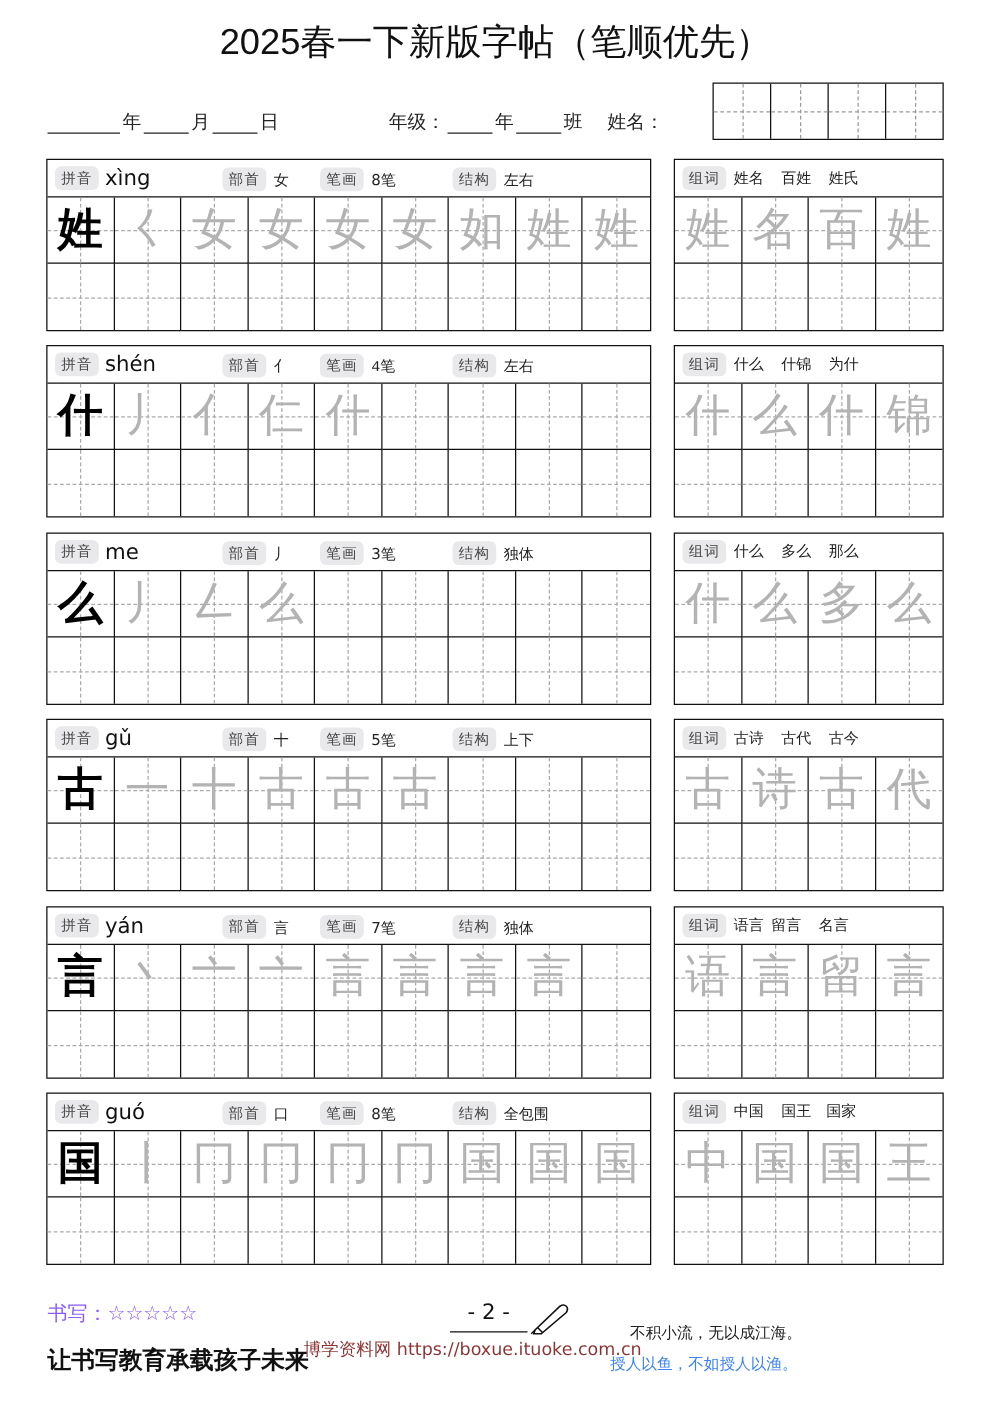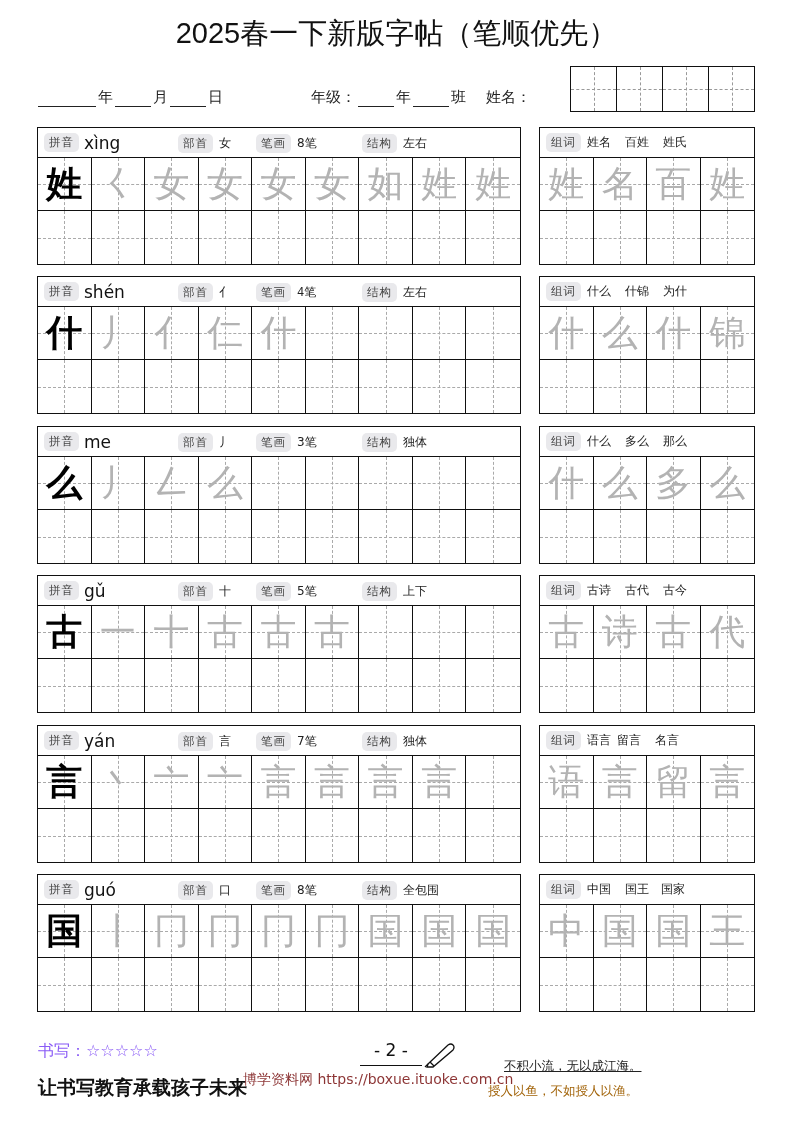--- a/index.html
+++ b/index.html
@@ -34,21 +34,21 @@
   .block .head {
     height: 30px; border-bottom: 1.3px solid #111; display: flex; align-items: center;
     padding-left: 6px; font-size: 12px; white-space: nowrap; position: relative;
   }
   .tag {
     background: #e9e9ec; border-radius: 5px; padding: 2px 5px; font-size: 11.5px; color: #444;
     font-family: "DejaVu Serif", serif; letter-spacing: 1px;
   }
   .pinyin { font-size: 17px; margin-left: 5px; color: #111; font-family: "DejaVu Sans", sans-serif; }
   .val { font-size: 12px; margin-left: 6px; color: #222; font-family: "DejaVu Serif", serif; }
-  .abs { position: absolute; top: 6px; display: flex; align-items: center; }
+  .abs { position: absolute; top: 6px; display: flex; align-items: flex-end; }
 
   .grid { display: grid; }
   .cell {
     position: relative; border-right: 1.3px solid #111; border-bottom: 1.3px solid #111;
     display: flex; align-items: center; justify-content: center;
   }
   .cell::before { content: ""; position: absolute; left: 50%; top: 0; bottom: 0; border-left: 1px dashed #aaa; }
   .cell::after { content: ""; position: absolute; top: 50%; left: 0; right: 0; border-top: 1px dashed #aaa; }
   .cell.lastcol { border-right: none; }
   .cell.lastrow { border-bottom: none; }
@@ -57,22 +57,22 @@
     font-family: "DejaVu Serif", serif;
   }
   .cell .ch.main { color: #000; font-weight: bold; font-family: "DejaVu Sans", sans-serif; }
 
   .footer-rating { position: absolute; left: 38px; top: 1041px; font-size: 16px; color: #8b5cf6; }
   .page-num { position: absolute; left: 360px; top: 1040px; width: 62px; text-align: center; font-size: 17px; color: #111; }
   .page-line { position: absolute; left: 360px; top: 1065px; width: 62px; border-top: 1.5px solid #111; }
   .pen-icon { position: absolute; left: 424px; top: 1042px; width: 32px; height: 26px; }
   .slogan { position: absolute; left: 38px; top: 1075px; font-size: 19px; color: #111; font-weight: bold; }
   .watermark { position: absolute; left: 243px; top: 1071px; font-size: 14px; color: #7f1d1d; opacity: 0.9; }
-  .quote1 { position: absolute; left: 504px; top: 1058px; font-size: 12.5px; color: #222; font-family: "DejaVu Serif", serif; text-decoration: underline; }
-  .quote2 { position: absolute; left: 488px; top: 1083px; font-size: 12.5px; color: #a16207; font-family: "DejaVu Serif", serif; }
+  .quote1 { position: absolute; left: 504px; top: 1058px; font-size: 12.5px; color: #222; font-family: "DejaVu Serif", serif; }
+  .quote2 { position: absolute; left: 488px; top: 1083px; font-size: 12.5px; color: #3b82f6; font-family: "DejaVu Serif", serif; }
 </style>
 </head>
 <body>
 
 <div class="title">2025春一下新版字帖（笔顺优先）</div>
 
 <div class="info-line">
   <span class="blank" style="width:58px"></span>
   <span class="t">年</span>
   <span class="blank" style="width:36px"></span>

